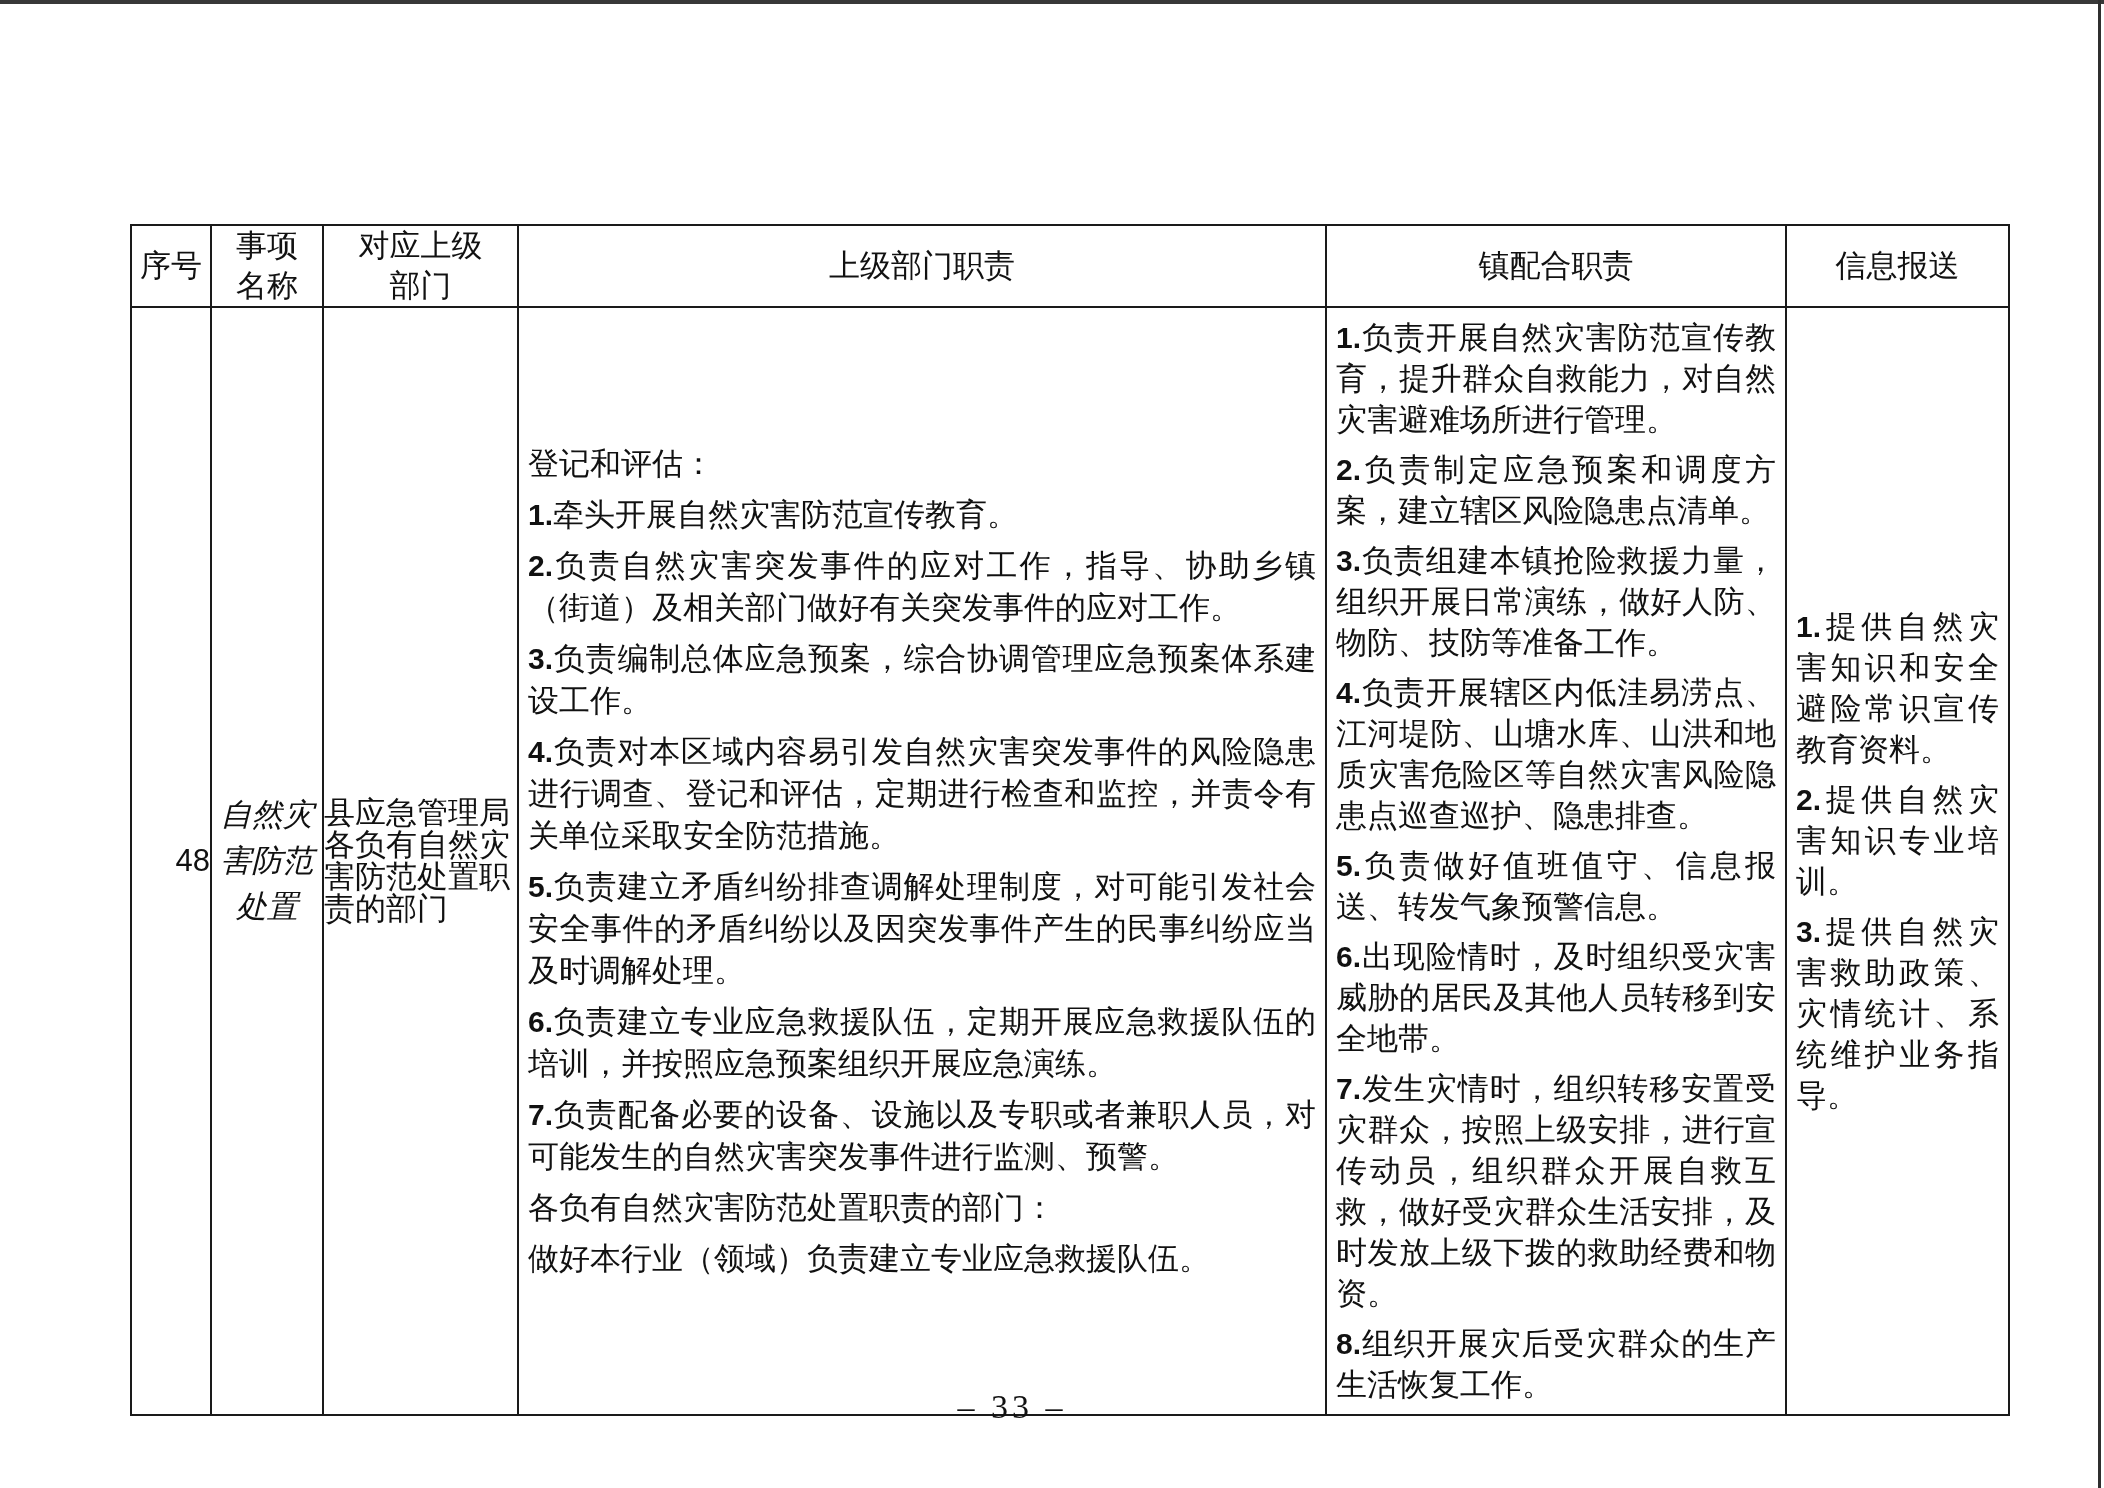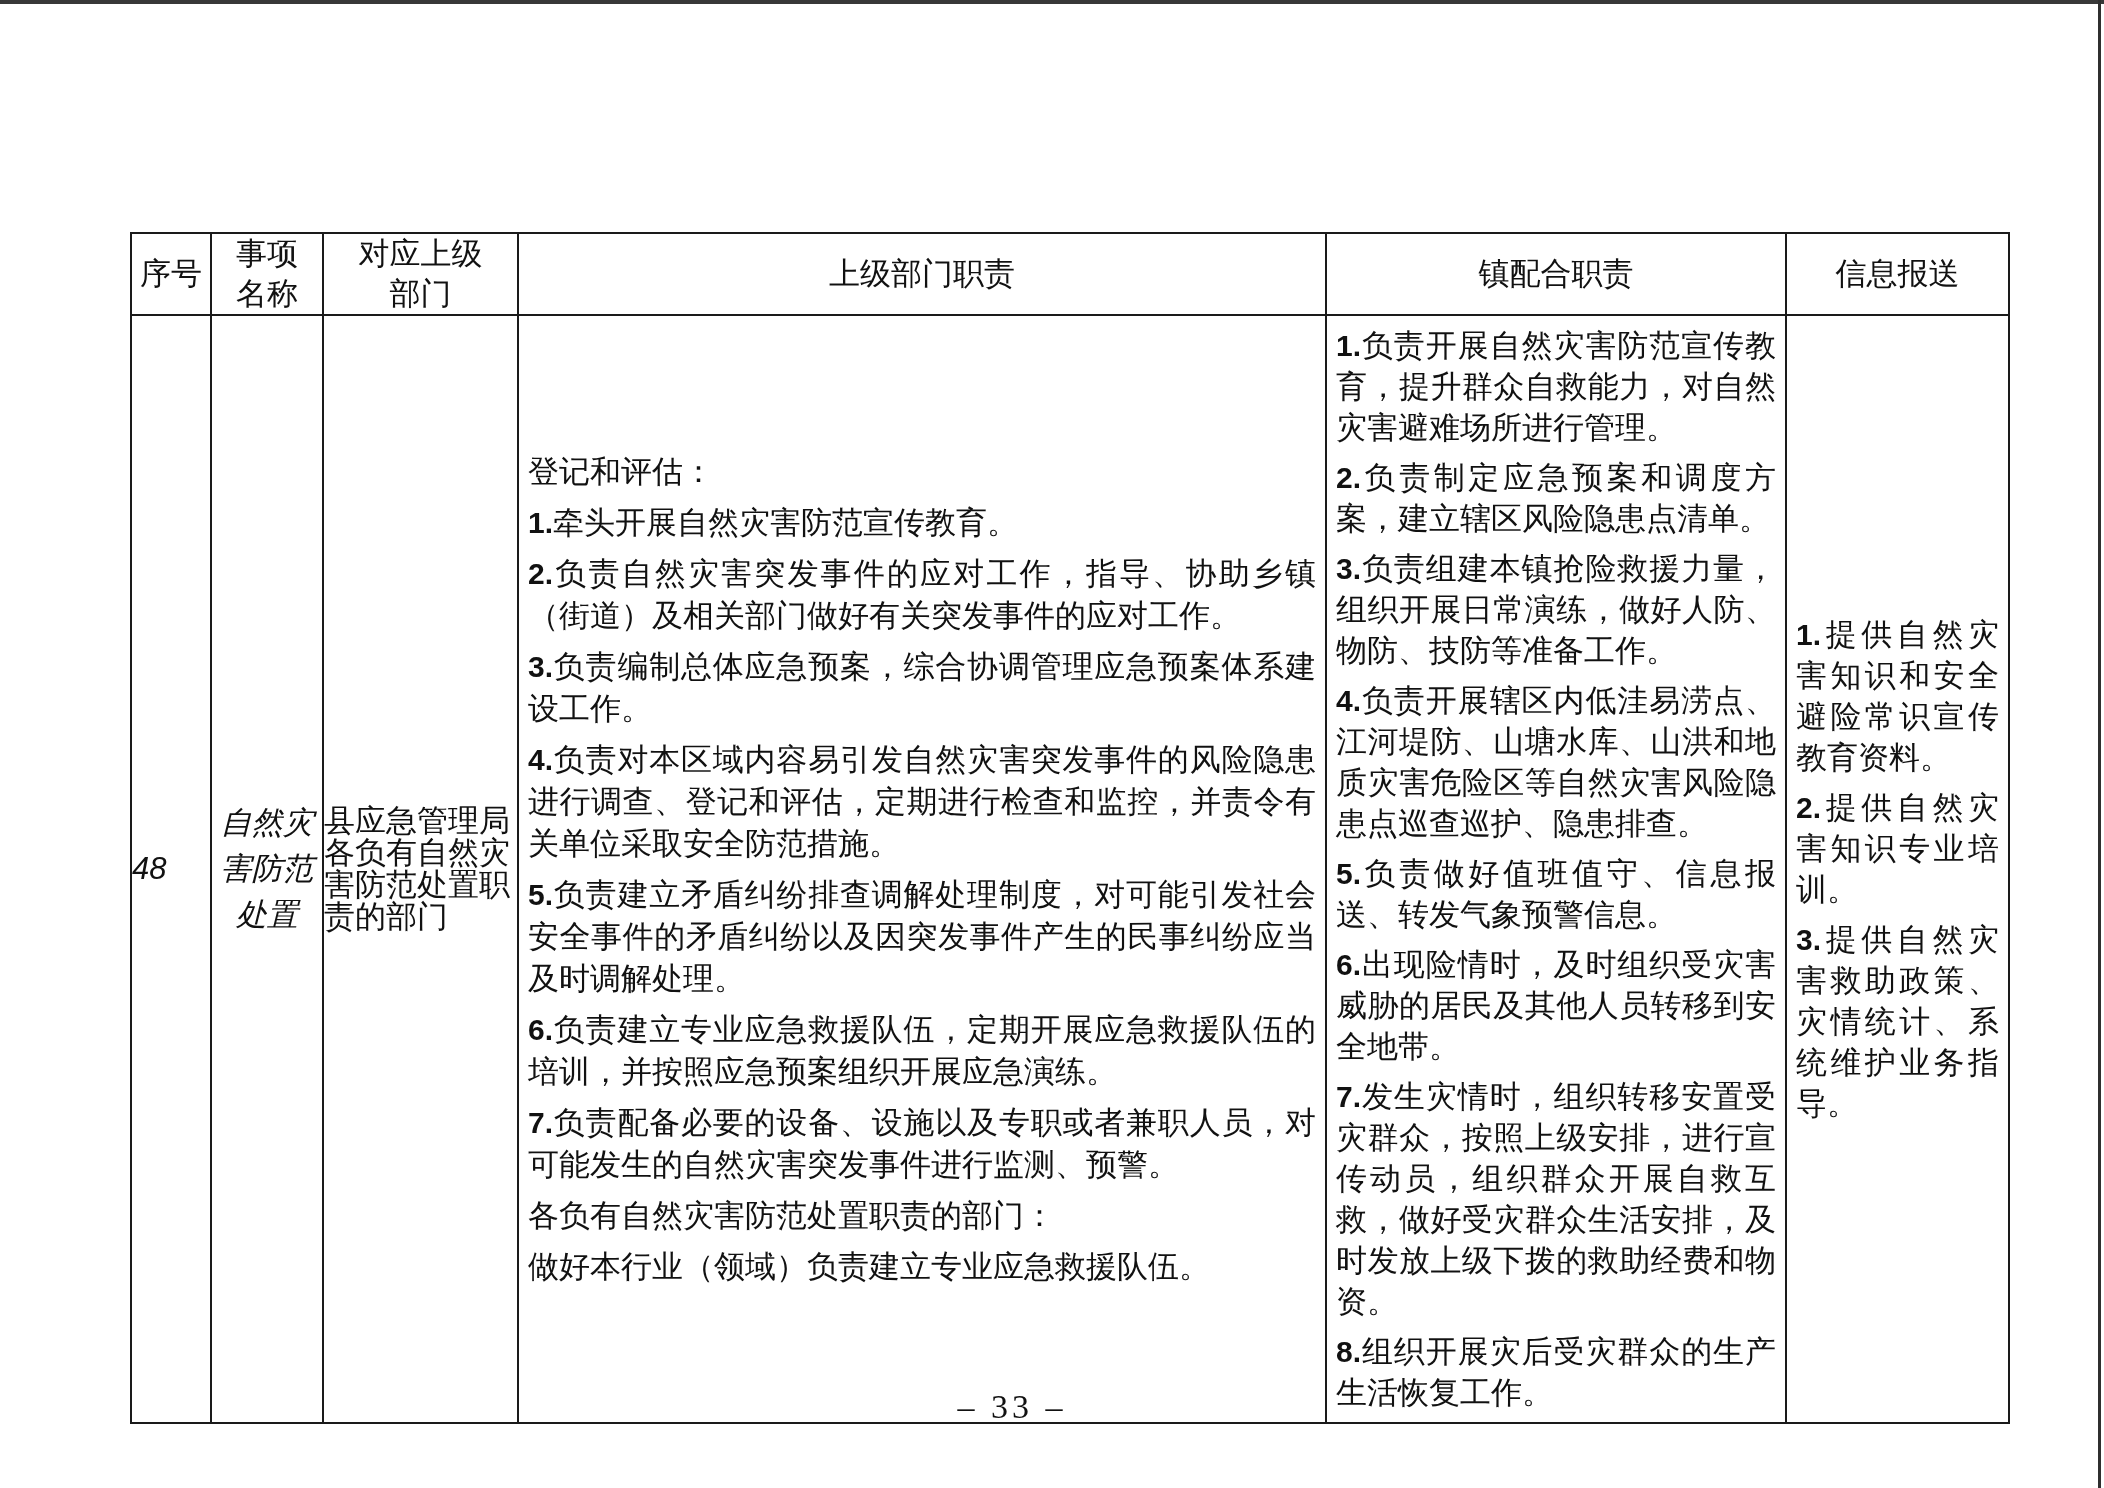--- a/index.html
+++ b/index.html
@@ -4,40 +4,39 @@
 <style>
   html,body{margin:0;padding:0;}
   body{
     width:2104px;height:1488px;background:#ffffff;position:relative;overflow:hidden;
     font-family:"Liberation Serif","DejaVu Serif",serif;color:#111;
   }
   .top-edge{position:absolute;left:0;top:0;width:2104px;height:4px;background:#383838;}
   .right-edge{position:absolute;top:0;right:3px;width:3px;height:1488px;background:#2f2f2f;}
 
   table.resp{
-    position:absolute;left:130px;top:232px;width:1878px;
+    position:absolute;left:130px;top:224px;width:1878px;
     border-collapse:collapse;table-layout:fixed;
   }
   table.resp th, table.resp td{
     border:2px solid #1a1a1a;
     font-weight:normal;
     font-size:31px;
     vertical-align:middle;
     padding:0;
   }
   tr.hdr{height:82px;}
   tr.body{height:950px;}
   th.hd{
     text-align:center;white-space:pre-line;line-height:40px;
   }
   td.c-seq{
-    text-align:left;
+    text-align:right;
     font-family:"Liberation Sans","DejaVu Sans",sans-serif;
     font-size:32px;
-    font-style:italic;
   }
   td.c-item{
     text-align:center;white-space:pre-line;line-height:46px;font-style:italic;
   }
   td.c-dept{
     text-align:left;white-space:pre-line;line-height:32px;padding:0 4px 0 8px;
   }
   td.c-duties{
     text-align:justify;text-justify:inter-ideograph;
     line-height:42px;padding:0 14px 0 16px;

